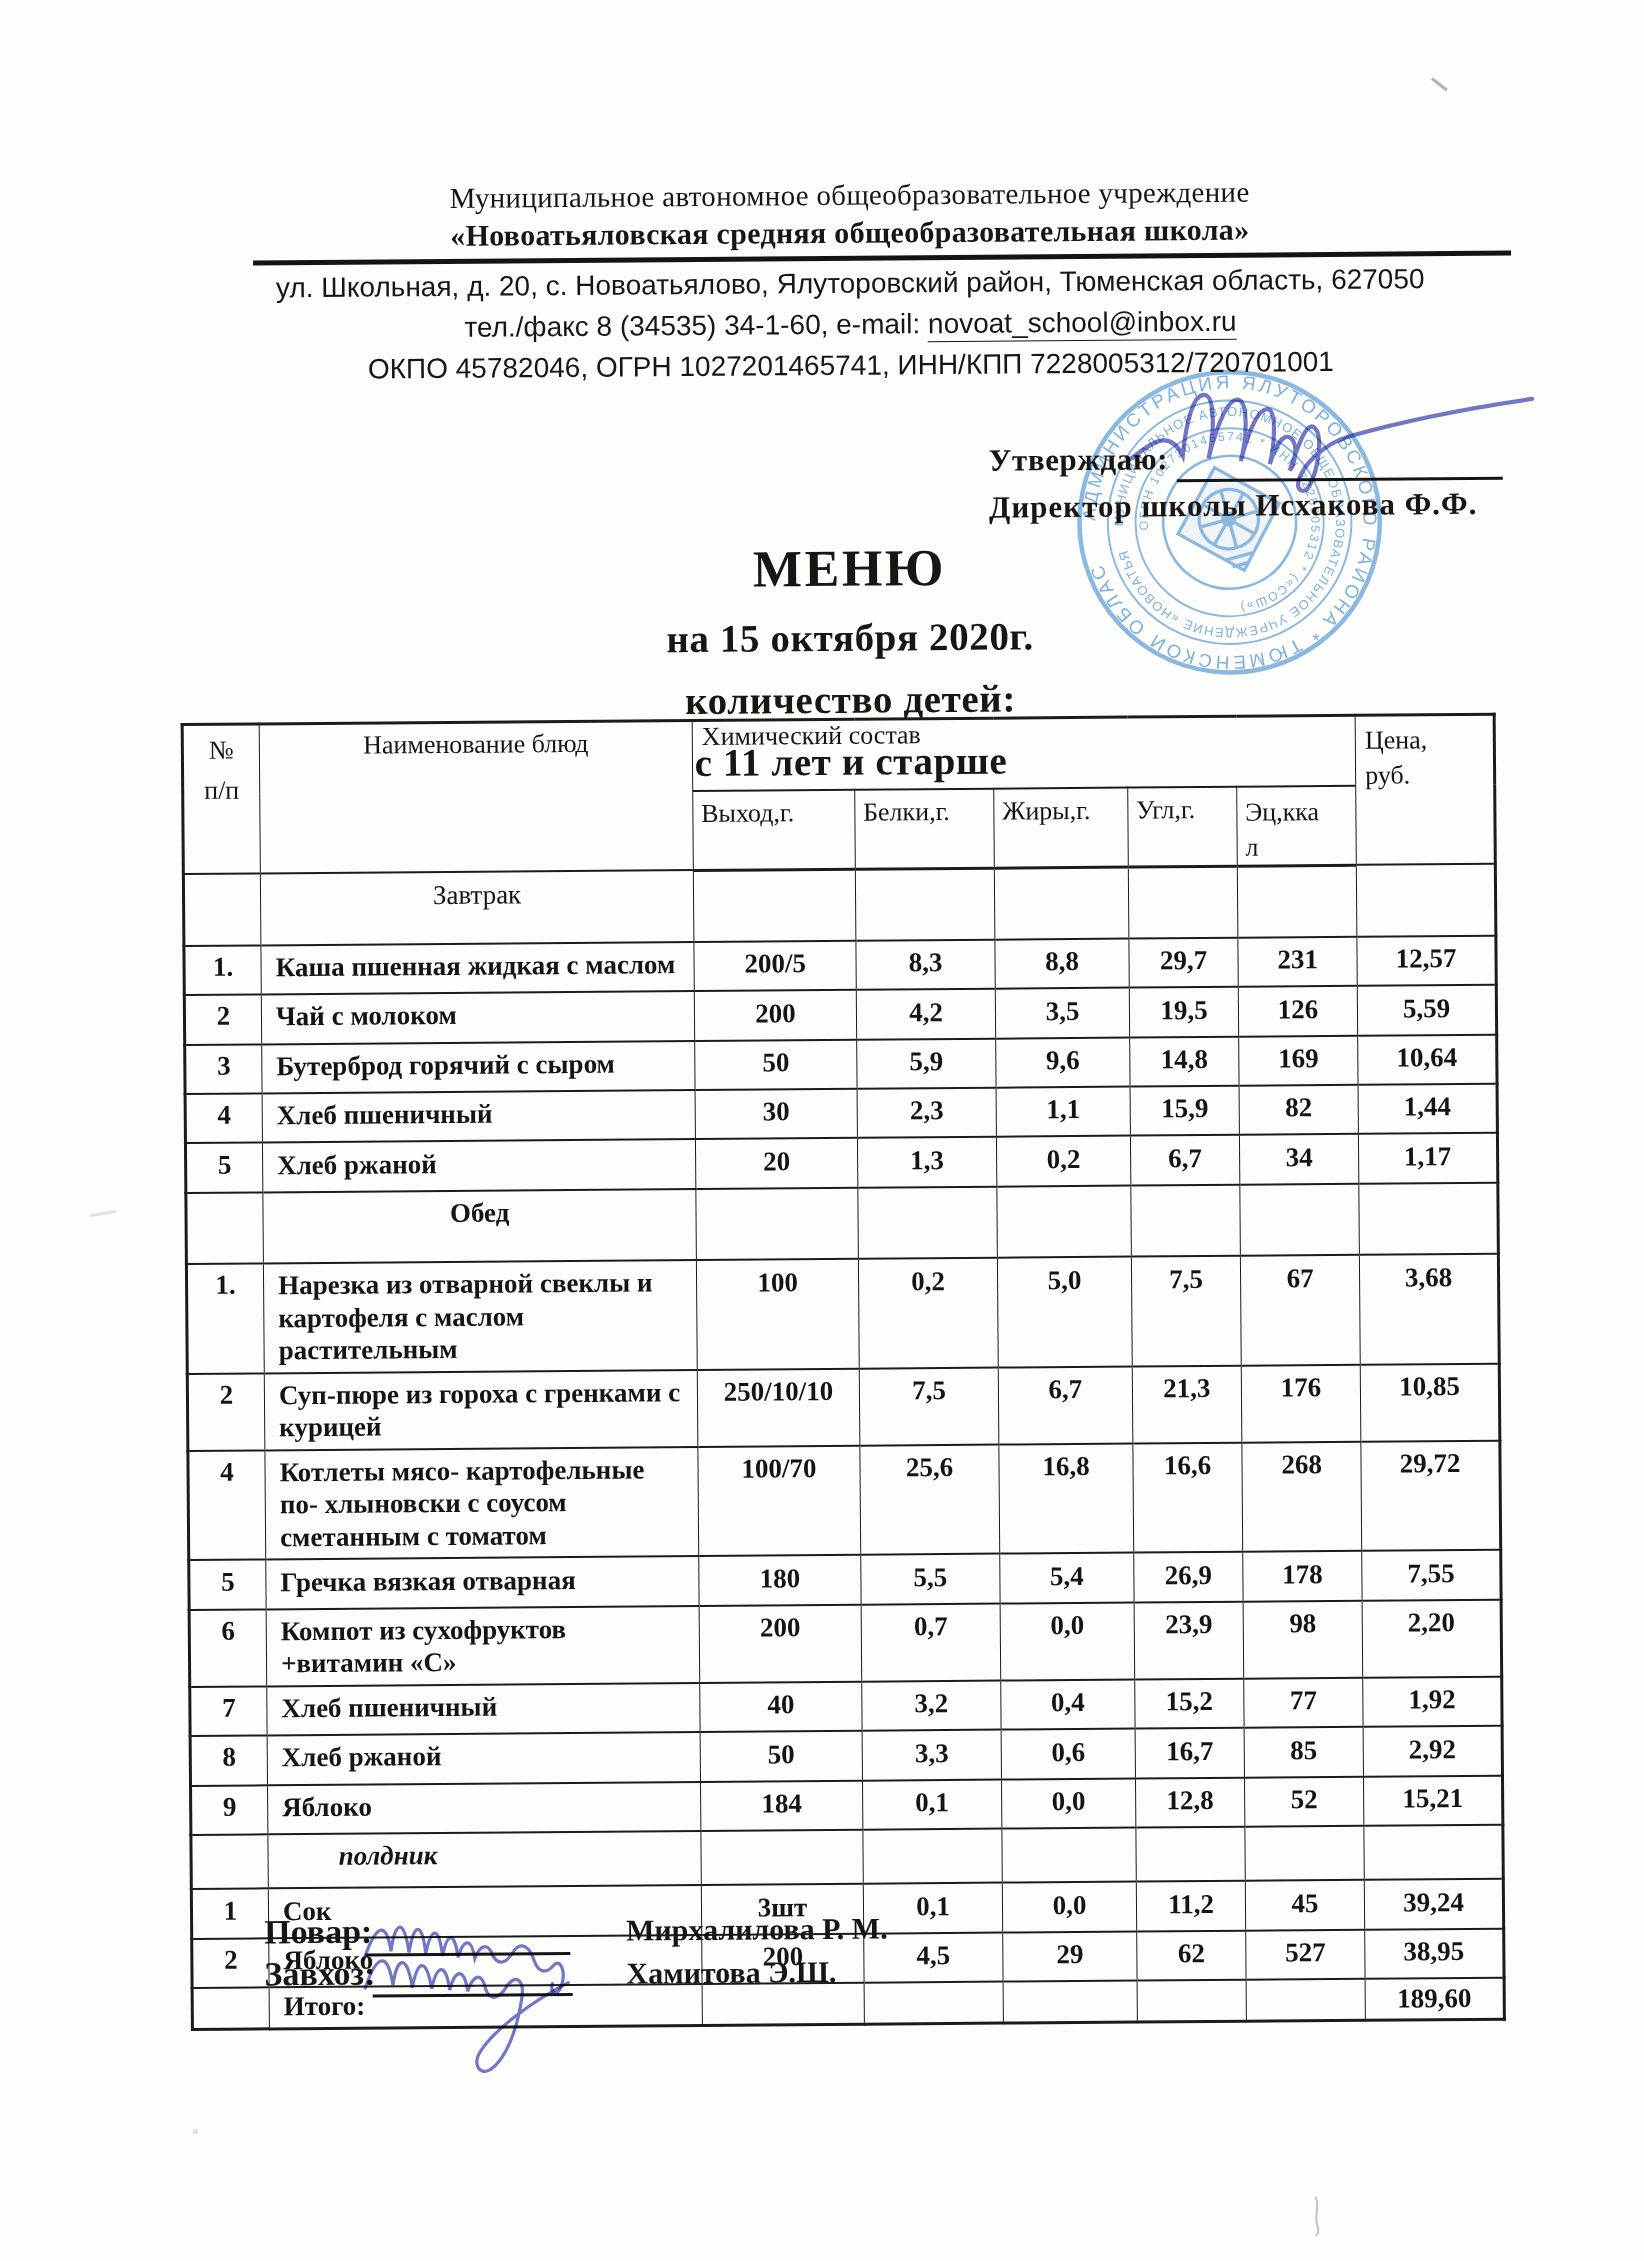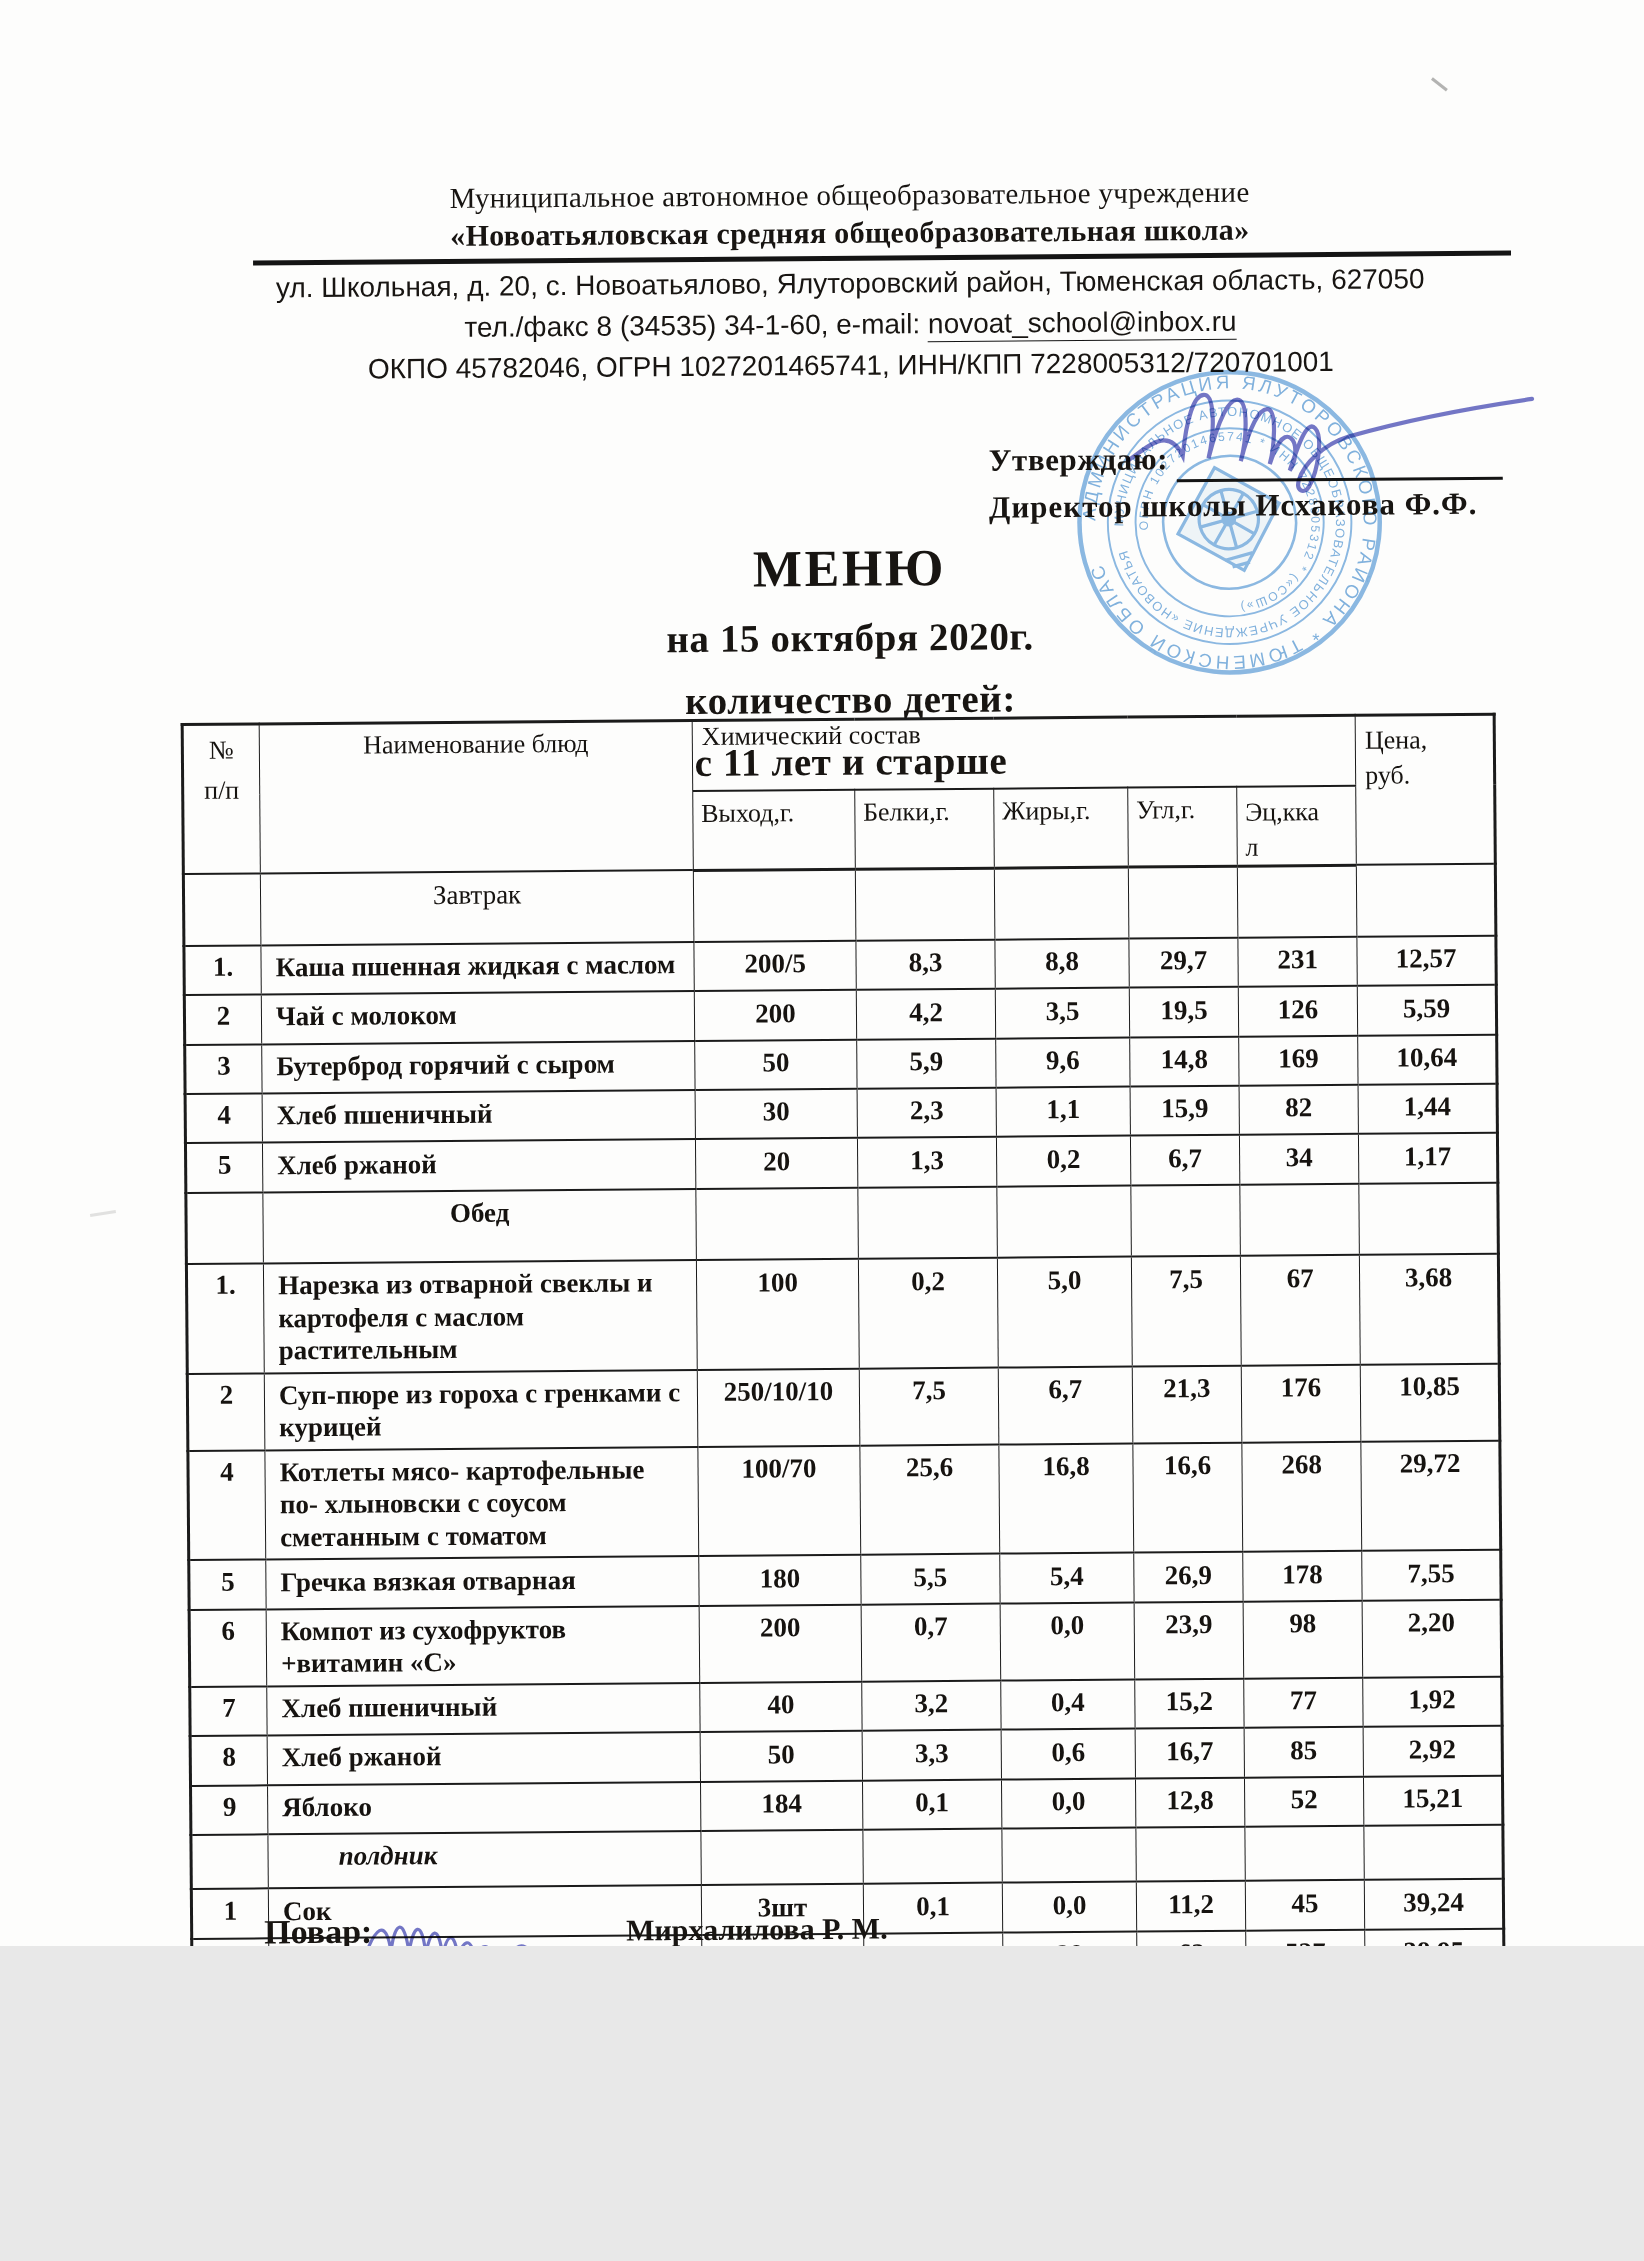--- a/index.html
+++ b/index.html
@@ -1,17 +1,17 @@
 <!DOCTYPE html>
 <html style="font-size:10.3px"><head>
 <meta charset="utf-8">
 <style>
   html,body{margin:0;padding:0;background:#e8e8e8;}
   .page{
-    position:relative;width:1644px;height:1946px;background:#fdfdfc;overflow:hidden;
+    position:relative;width:1644px;height:2261px;background:#fdfdfc;overflow:hidden;
     font-family:"Liberation Serif","DejaVu Serif",serif;color:#181512;
   }
   .content{position:absolute;left:0;top:0;width:1644px;height:2261px;
     transform:rotate(-0.45deg);transform-origin:50% 45%;}
   .sans{font-family:"Liberation Sans","DejaVu Sans",sans-serif;}
 
   
   .org-header{position:absolute;left:66px;top:179px;width:1580px;text-align:center;}
   .org-line1{font-size:29px;letter-spacing:0.3px;}
   .org-line2{font-size:30px;font-weight:bold;margin-top:3.9px;letter-spacing:0.3px;}

